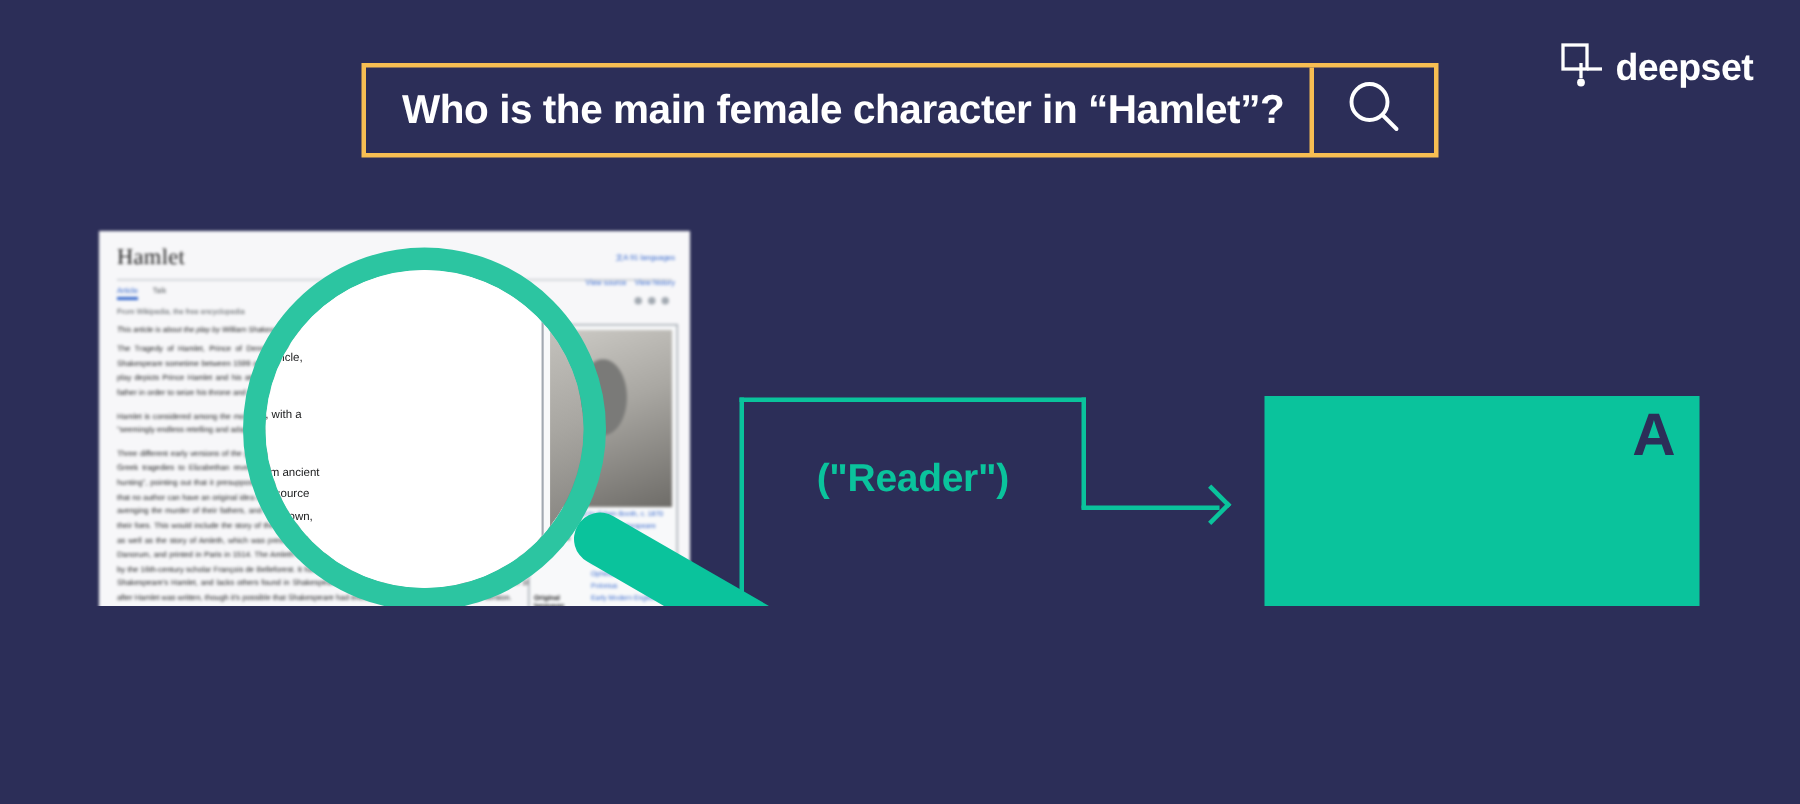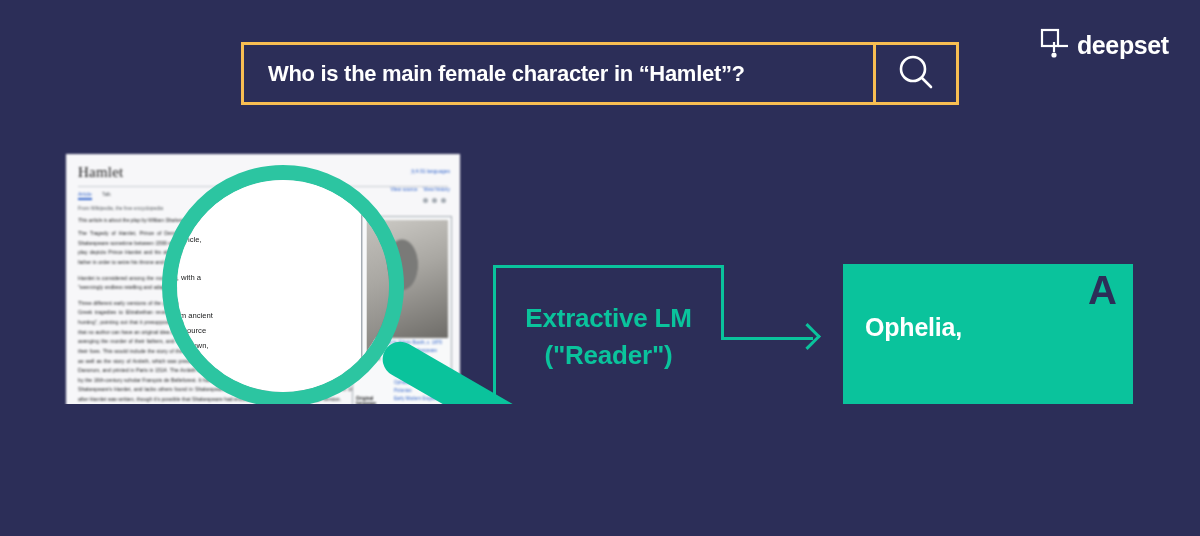--- a/index.html
+++ b/index.html
@@ -52,21 +52,21 @@
   }
   #search-input-wrap {
     flex: 1 1 auto;
     display: flex;
     align-items: center;
     padding-left: 24px;
     overflow: hidden;
   }
   #search-text {
     color: #ffffff;
-    font-size: 22px;
+    font-size: 27px;
     font-weight: 700;
     letter-spacing: -0.3px;
     white-space: nowrap;
   }
   #search-divider {
     width: 3px;
     background: #f8be52;
     flex: 0 0 auto;
   }
   #search-btn {
@@ -401,24 +401,22 @@
   </div>
 
   <div class="br" id="br-top"></div>
   <div class="br" id="br-left"></div>
   <div class="br" id="br-bottom"></div>
   <div class="br" id="br-right-down"></div>
   <div class="br" id="arrow-line"></div>
   <div id="arrow-head"></div>
 
   <div id="reader-label">
-    <div>Extractive LM</div>
     <div>("Reader")</div>
   </div>
 
   <div id="answer">
     <div id="answer-a">A</div>
     <div id="answer-text">
-      <div>Ophelia,</div>
     </div>
   </div>
 
 </div>
 
 </body></html>

